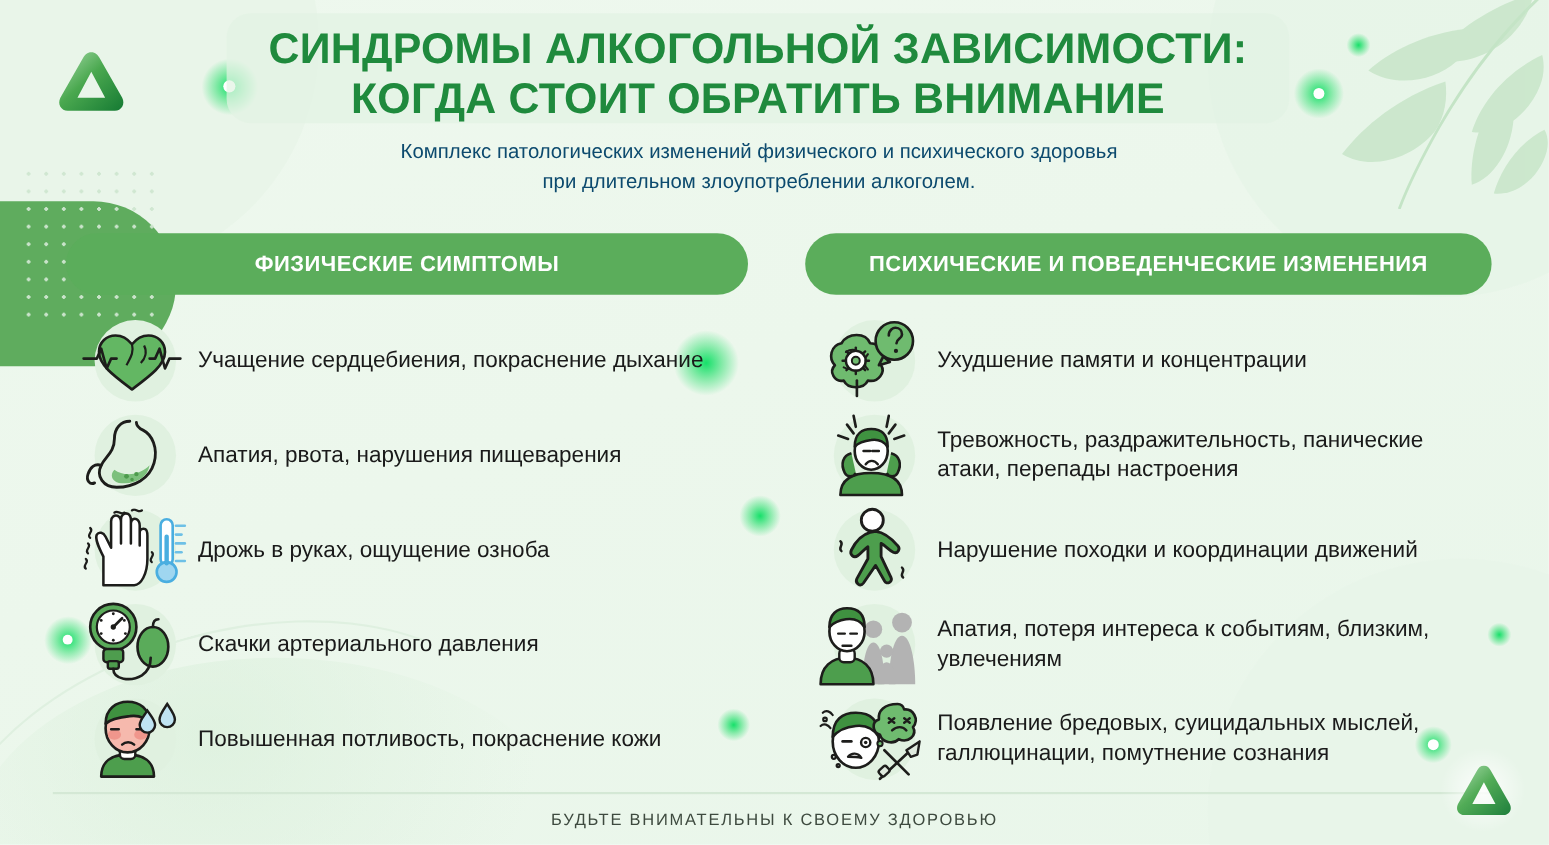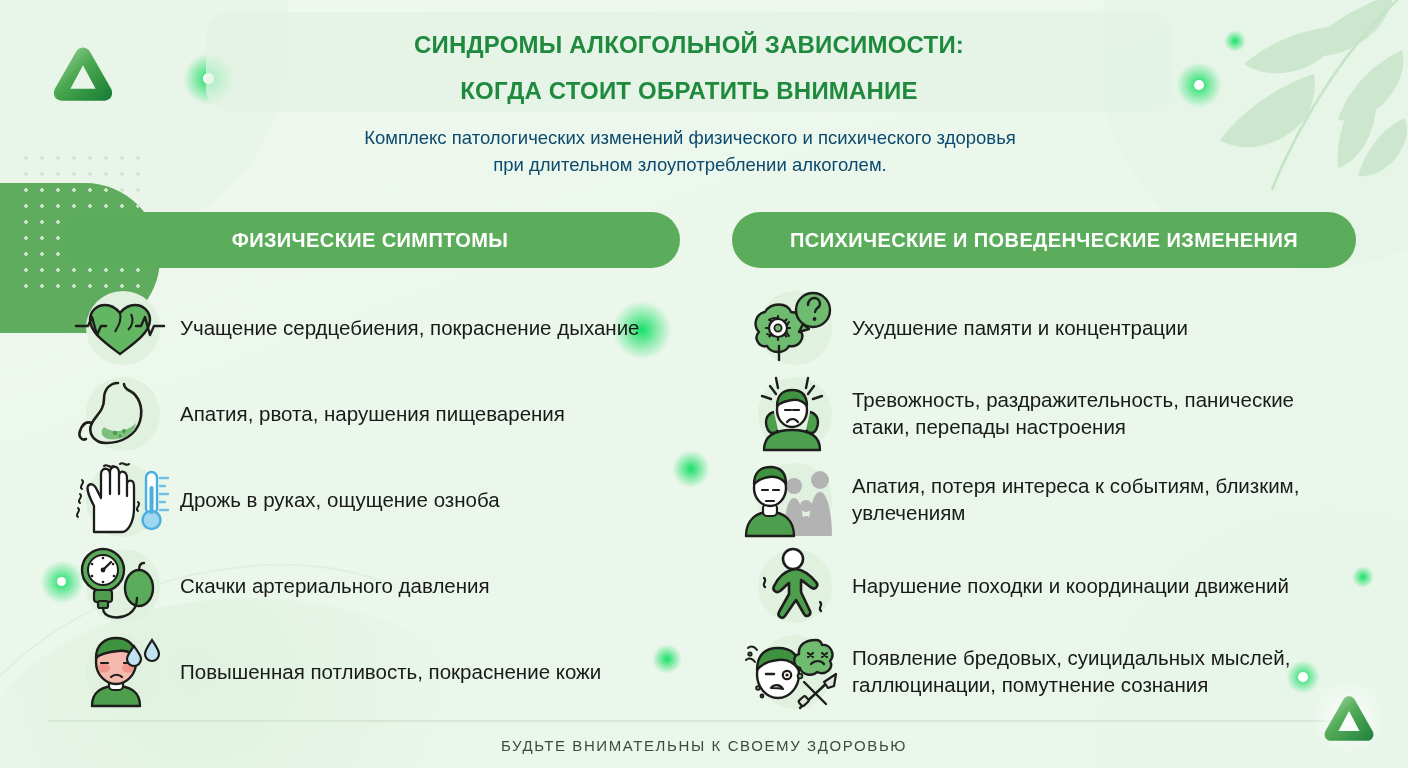--- a/index.html
+++ b/index.html
@@ -97,21 +97,21 @@
     border-radius: 22px;
     background: rgba(226,243,227,.72);
   }
   .title {
     position: absolute;
     left: 206px; top: 22px;
     width: 966px;
     text-align: center;
     color: #1f8a3d;
     font-weight: 800;
-    font-size: 24px;
+    font-size: 39px;
     line-height: 46px;
     letter-spacing: .2px;
   }
   .subtitle {
     position: absolute;
     left: 204px; top: 124px;
     width: 972px;
     text-align: center;
     color: #0c4a6e;
     font-size: 18.5px;
@@ -413,53 +413,53 @@
                 <path d="M62 4 l-2 10"></path>
             </g>
           </svg>
         </div>
         <div class="row-text">Тревожность, раздражительность, панические атаки, перепады настроения</div>
       </div>
 
       <div class="row">
         <div class="row-icon">
           <div class="icon-halo"></div>
+          <svg width="88" height="78" viewBox="0 0 88 78">
+            <circle cx="45" cy="13" r="10" fill="#ffffff" stroke="#1d1d1b" stroke-width="2.6"></circle>
+            <path d="M43 24 C36 26 30 32 26 40 C24 44 28 48 32 45 C35 43 38 39 41 37 L41 48 L31 66 C29 70 34 74 37 70 L48 54 L56 68 C58 72 64 69 62 65 L53 46 L53 34 C57 36 60 40 64 42 C68 44 71 39 68 36 C63 30 56 24 48 23 Z" fill="#4d9e4d" stroke="#1d1d1b" stroke-width="2.6" stroke-linejoin="round"></path>
+            <g stroke="#1d1d1b" stroke-width="2.2" stroke-linecap="round">
+              <path d="M16 32 c4 3 -3 6 1 9"></path>
+              <path d="M72 56 c4 3 -3 6 1 9"></path>
+            </g>
+          </svg>
+        </div>
+        <div class="row-text">Нарушение походки и координации движений</div>
+      </div>
+
+      <div class="row">
+        <div class="row-icon">
+          <div class="icon-halo"></div>
           <svg width="100" height="78" viewBox="0 0 100 78">
             <g fill="#b3b3b3">
               <circle cx="78" cy="20" r="9"></circle>
               <path d="M66 76 C66 56 70 32 78 32 C86 32 90 56 90 76 Z"></path>
               <circle cx="52" cy="26" r="8"></circle>
               <path d="M42 76 C42 58 45 38 52 38 C59 38 62 58 62 76 Z"></path>
               <circle cx="64" cy="46" r="6"></circle>
               <path d="M56 76 C56 64 59 56 64 56 C69 56 72 64 72 76 Z"></path>
             </g>
             <path d="M4 76 C4 60 14 52 28 52 C42 52 52 60 52 76 Z" fill="#4d9e4d" stroke="#1d1d1b" stroke-width="2.4" stroke-linejoin="round"></path>
             <rect x="21" y="44" width="14" height="12" rx="4" fill="#ffffff" stroke="#1d1d1b" stroke-width="2.2"></rect>
             <ellipse cx="28" cy="28" rx="16" ry="18" fill="#ffffff" stroke="#1d1d1b" stroke-width="2.4"></ellipse>
             <path d="M12 24 C12 12 19 7 28 7 C38 7 44 12 44 24 C40 18 34 16 27 17 C19 18 15 21 12 24 Z" fill="#3f9240" stroke="#1d1d1b" stroke-width="2.4" stroke-linejoin="round"></path>
             <path d="M20 30 h6 M31 30 h6" stroke="#1d1d1b" stroke-width="2.2" stroke-linecap="round"></path>
             <path d="M24 41 h8" stroke="#1d1d1b" stroke-width="2.2" stroke-linecap="round"></path>
           </svg>
         </div>
         <div class="row-text">Апатия, потеря интереса к событиям, близким, увлечениям</div>
-      </div>
-
-      <div class="row">
-        <div class="row-icon">
-          <div class="icon-halo"></div>
-          <svg width="88" height="78" viewBox="0 0 88 78">
-            <circle cx="45" cy="13" r="10" fill="#ffffff" stroke="#1d1d1b" stroke-width="2.6"></circle>
-            <path d="M43 24 C36 26 30 32 26 40 C24 44 28 48 32 45 C35 43 38 39 41 37 L41 48 L31 66 C29 70 34 74 37 70 L48 54 L56 68 C58 72 64 69 62 65 L53 46 L53 34 C57 36 60 40 64 42 C68 44 71 39 68 36 C63 30 56 24 48 23 Z" fill="#4d9e4d" stroke="#1d1d1b" stroke-width="2.6" stroke-linejoin="round"></path>
-            <g stroke="#1d1d1b" stroke-width="2.2" stroke-linecap="round">
-              <path d="M16 32 c4 3 -3 6 1 9"></path>
-              <path d="M72 56 c4 3 -3 6 1 9"></path>
-            </g>
-          </svg>
-        </div>
-        <div class="row-text">Нарушение походки и координации движений</div>
       </div>
 
       <div class="row">
         <div class="row-icon">
           <div class="icon-halo"></div>
           <svg width="100" height="78" viewBox="0 0 100 78">
             <ellipse cx="36" cy="42" rx="21" ry="24" fill="#ffffff" stroke="#1d1d1b" stroke-width="2.4"></ellipse>
             <path d="M15 38 C15 22 24 16 36 16 C49 16 57 22 57 38 C52 30 45 27 36 28 C25 29 19 33 15 38 Z" fill="#3f9240" stroke="#1d1d1b" stroke-width="2.4" stroke-linejoin="round"></path>
             <path d="M24 42 h8" stroke="#1d1d1b" stroke-width="2.4" stroke-linecap="round"></path>
             <circle cx="45" cy="43" r="4.2" fill="#ffffff" stroke="#1d1d1b" stroke-width="2.2"></circle>

